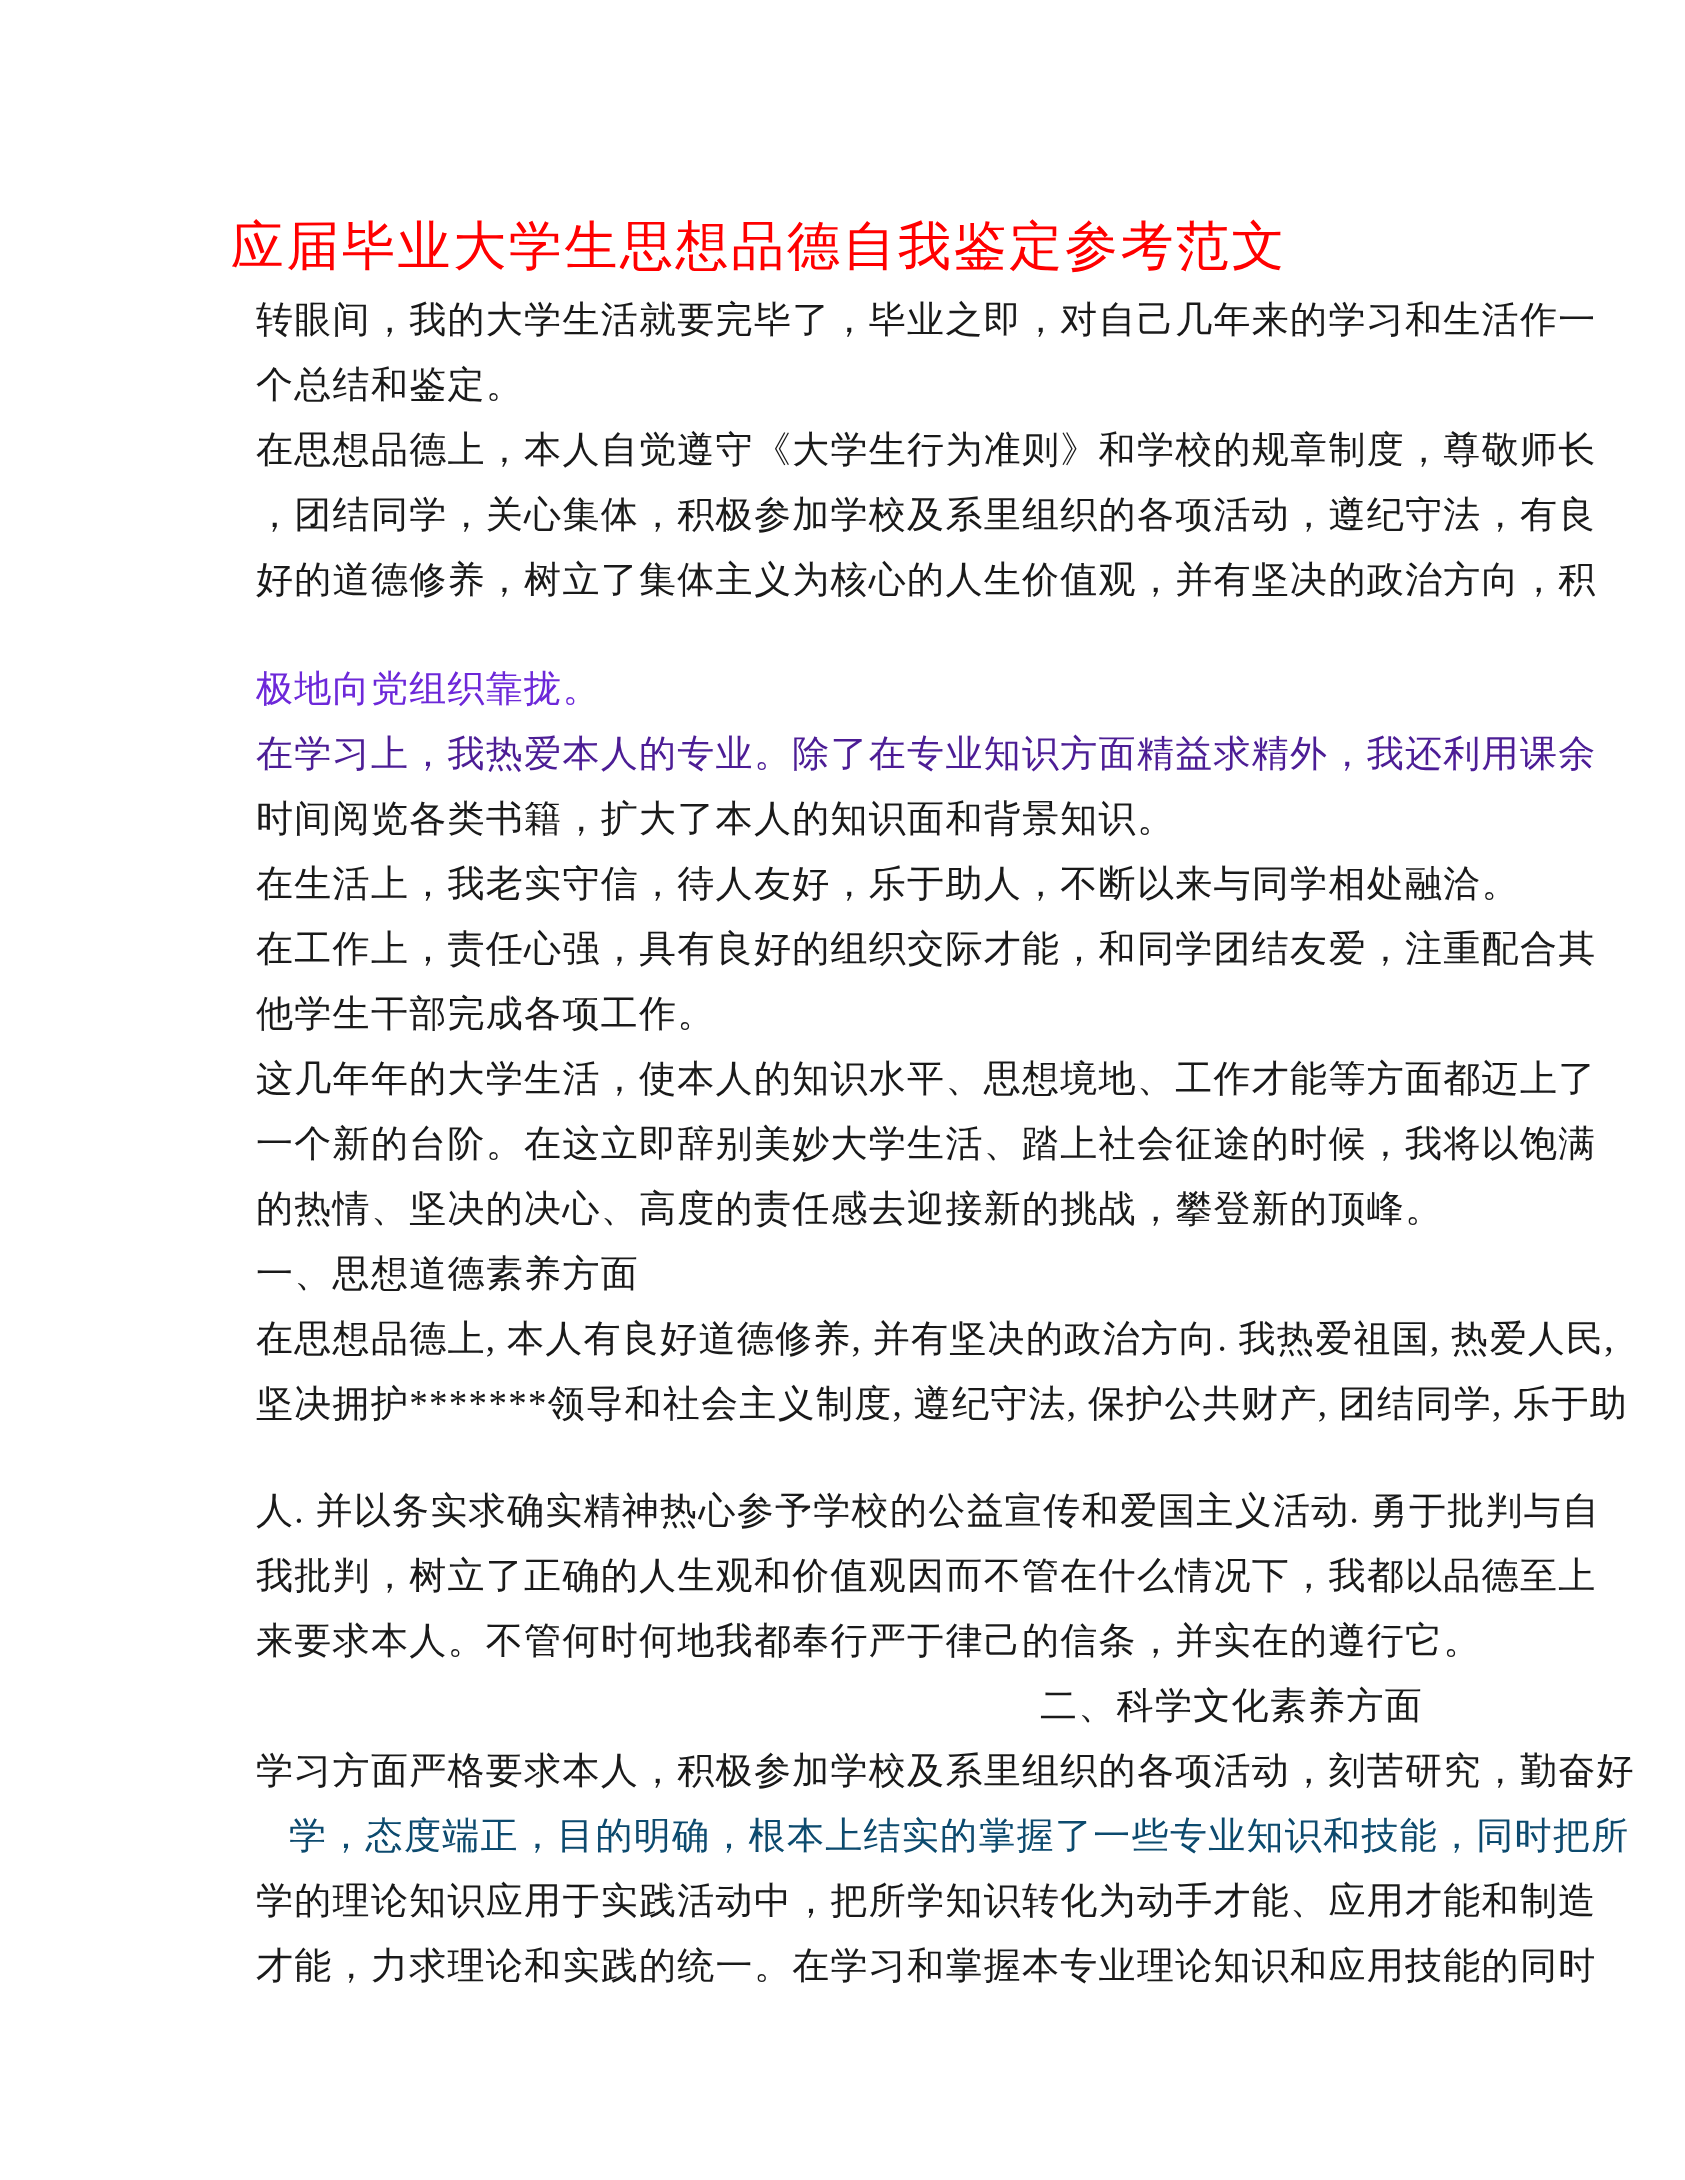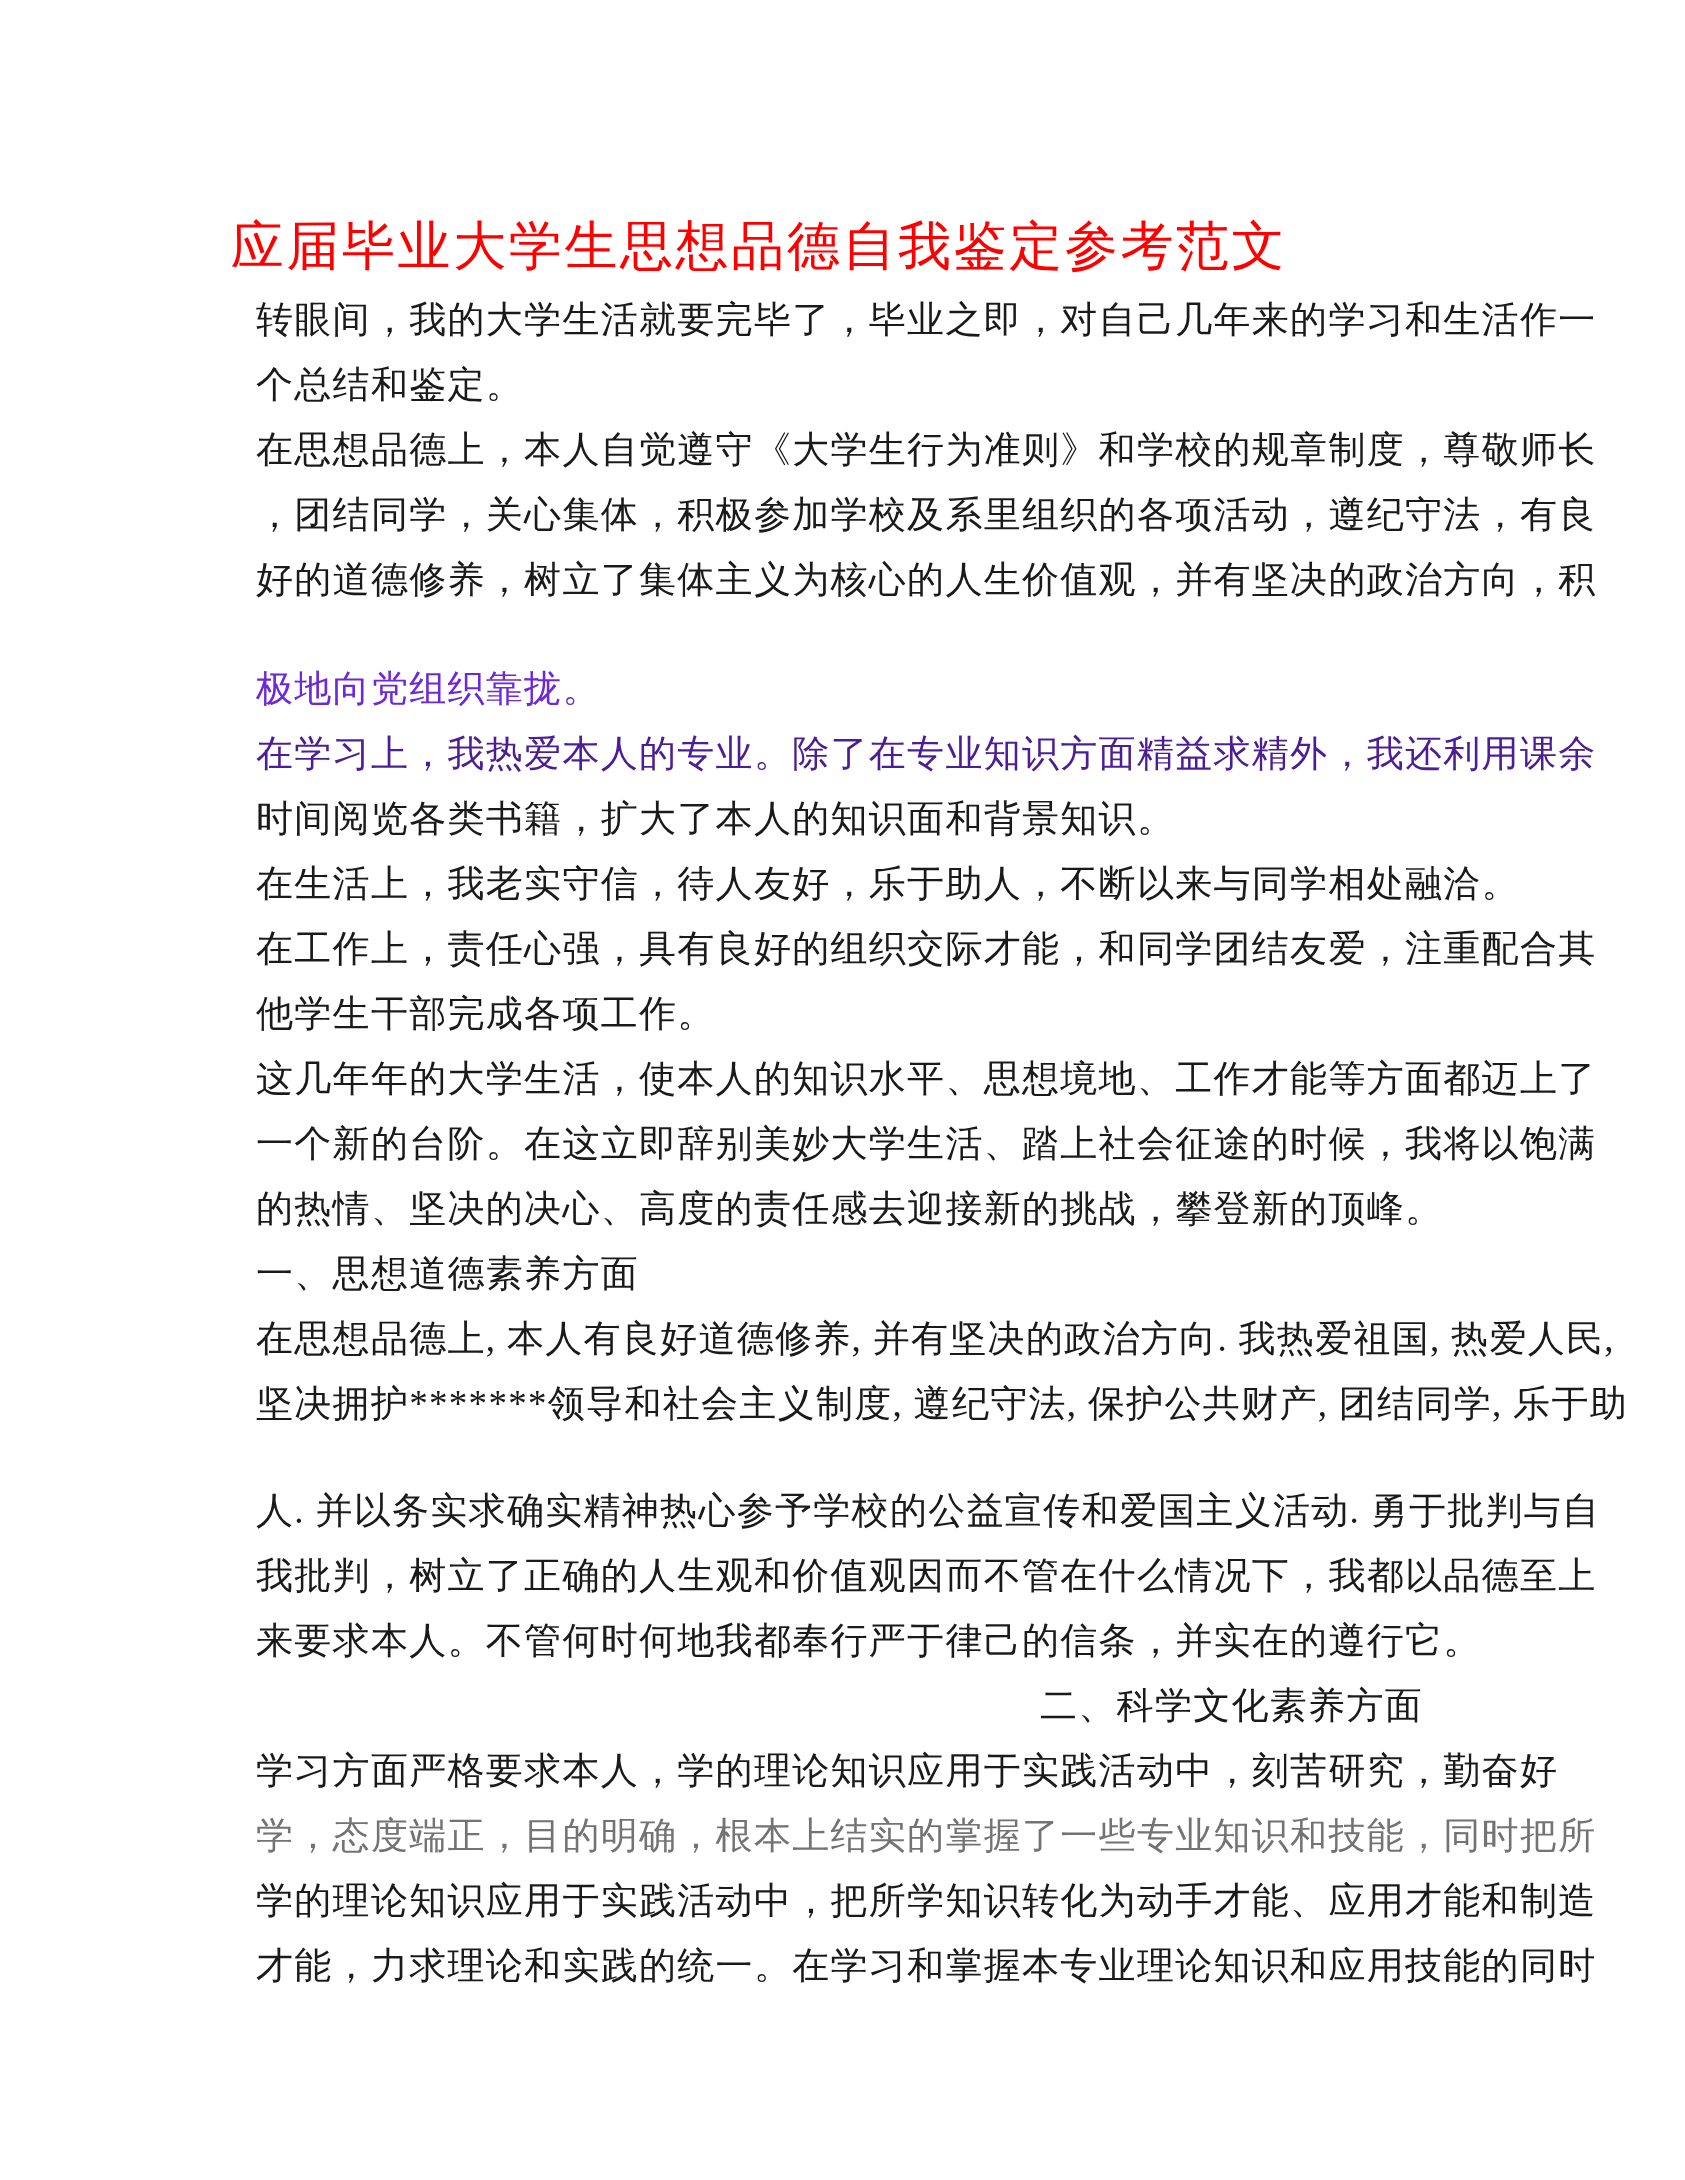--- a/index.html
+++ b/index.html
@@ -77,19 +77,19 @@
     <span class="line full" style="color: rgb(26, 26, 26);">这几年年的大学生活，使本人的知识水平、思想境地、工作才能等方面都迈上了</span>
     <span class="line full" style="color: rgb(26, 26, 26);">一个新的台阶。在这立即辞别美妙大学生活、踏上社会征途的时候，我将以饱满</span>
     <span class="line" style="color: rgb(26, 26, 26);">的热情、坚决的决心、高度的责任感去迎接新的挑战，攀登新的顶峰。</span>
     <span class="line" style="color: rgb(26, 26, 26);">一、思想道德素养方面</span>
     <span class="line full" style="color: rgb(26, 26, 26);">在思想品德上, 本人有良好道德修养, 并有坚决的政治方向. 我热爱祖国, 热爱人民,</span>
     <span class="line full" style="color: rgb(26, 26, 26);">坚决拥护*******领导和社会主义制度, 遵纪守法, 保护公共财产, 团结同学, 乐于助</span>
     <span class="line full" style="color: rgb(26, 26, 26); margin-top: 42px;">人. 并以务实求确实精神热心参予学校的公益宣传和爱国主义活动. 勇于批判与自</span>
     <span class="line full" style="color: rgb(26, 26, 26);">我批判，树立了正确的人生观和价值观因而不管在什么情况下，我都以品德至上</span>
     <span class="line" style="color: rgb(26, 26, 26);">来要求本人。不管何时何地我都奉行严于律己的信条，并实在的遵行它。</span>
     <span class="line" style="color: rgb(26, 26, 26); text-align: right;">二、科学文化素养方面</span>
-    <span class="line full" style="color: rgb(26, 26, 26);">学习方面严格要求本人，学的理论知识应用于实践活动中，刻苦研究，勤奋好</span>
-    <span class="line full" style="color: #737373;">学，态度端正，目的明确，根本上结实的掌握了一些专业知识和技能，同时把所</span>
+    <span class="line full" style="color: rgb(26, 26, 26);">学习方面严格要求本人，积极参加学校及系里组织的各项活动，刻苦研究，勤奋好</span>
+    <span class="line full" style="color: #0c4a6e; margin-left: 33px;">学，态度端正，目的明确，根本上结实的掌握了一些专业知识和技能，同时把所</span>
     <span class="line full" style="color: rgb(26, 26, 26);">学的理论知识应用于实践活动中，把所学知识转化为动手才能、应用才能和制造</span>
     <span class="line full" style="color: rgb(26, 26, 26);">才能，力求理论和实践的统一。在学习和掌握本专业理论知识和应用技能的同时</span>
   </div>
 </div>
 
 
 </body></html>

